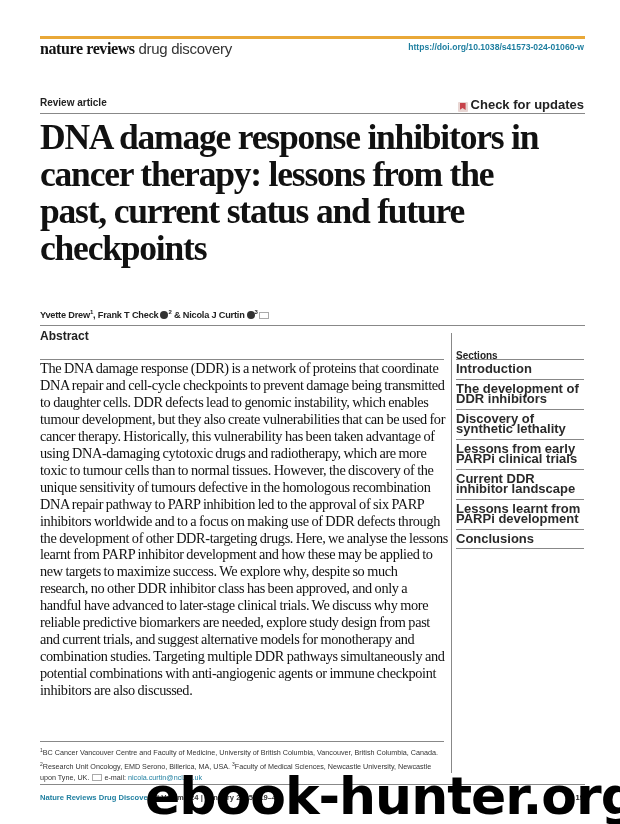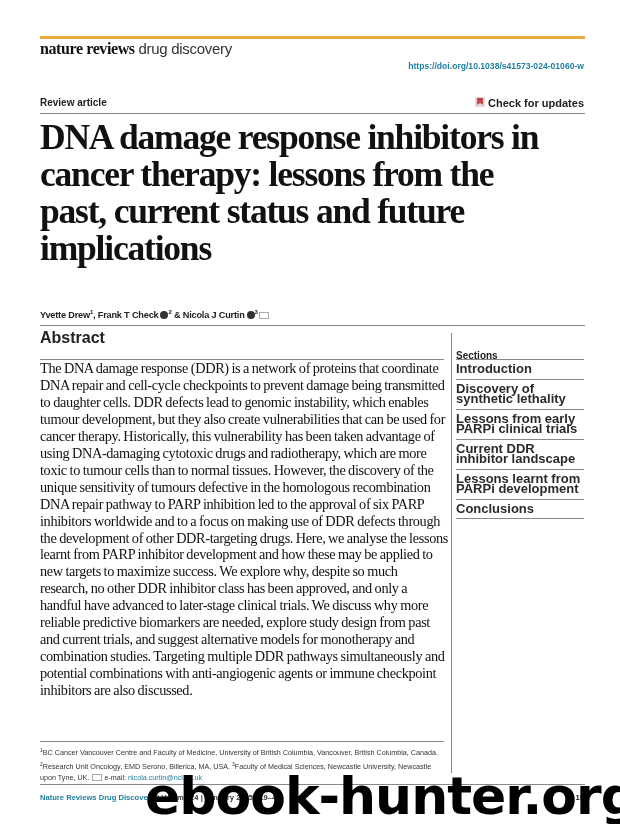--- a/index.html
+++ b/index.html
@@ -3,37 +3,37 @@
 <meta charset="utf-8">
 <style>
   * { box-sizing: border-box; margin: 0; padding: 0; }
   html, body { width: 620px; height: 824px; background: #ffffff; overflow: hidden; }
   body { position: relative; font-family: "Liberation Sans", sans-serif; color: #111; }
 
   .topbar { position: absolute; left: 40px; top: 36px; width: 545px; height: 3px; background: #e9a838; }
   .journal { position: absolute; left: 40px; top: 40px; font-size: 15px; letter-spacing: -0.3px; color: #111; }
   .journal .bold { font-family: "Liberation Serif", serif; font-weight: bold; font-size: 16px; letter-spacing: -0.4px; }
   .journal .light { font-weight: normal; color: #333; }
-  .doi { position: absolute; right: 36px; top: 61px; font-size: 8.6px; color: #1f7fa0; font-weight: bold; }
+  .doi { position: absolute; right: 36px; top: 42px; font-size: 8.6px; color: #1f7fa0; font-weight: bold; }
 
   .article-type { position: absolute; left: 40px; top: 97px; font-size: 10px; font-weight: bold; color: #222; }
-  .check-updates { position: absolute; right: 36px; top: 97px; font-size: 11px; font-weight: bold; color: #222; display: flex; align-items: flex-start; gap: 3px; }
+  .check-updates { position: absolute; right: 36px; top: 97px; font-size: 13px; font-weight: bold; color: #222; display: flex; align-items: flex-end; gap: 3px; }
   .check-icon { width: 10px; height: 10px; background: #e8d6d3; border-radius: 1px; position: relative; }
   .check-icon::after { content: ""; position: absolute; left: 2px; top: 1px; width: 6px; height: 7px; background: #c7424a; clip-path: polygon(0 0,100% 0,100% 100%,50% 70%,0 100%); }
   .rule-top { position: absolute; left: 40px; top: 113px; width: 545px; height: 1px; background: #888; }
 
   .title { position: absolute; left: 40px; top: 119px; width: 520px; font-family: "Liberation Serif", serif; font-size: 35.5px; line-height: 37px; letter-spacing: -1.2px; color: #111; }
 
   .authors { position: absolute; left: 40px; top: 309px; font-size: 9.2px; font-weight: bold; color: #222; letter-spacing: -0.2px; }
   .authors sup { font-size: 6px; }
   .orcid { display: inline-block; width: 8px; height: 8px; border-radius: 50%; background: #333; vertical-align: -1px; margin-left: 2px; }
   .mail { display: inline-block; width: 10px; height: 7px; border: 1px solid #aaa; vertical-align: -1px; margin-left: 1px; position: relative; }
   .rule-authors { position: absolute; left: 40px; top: 325px; width: 545px; height: 1px; background: #888; }
 
-  .abstract-h { position: absolute; left: 40px; top: 329px; font-size: 16px; font-weight: bold; color: #222; }
+  .abstract-h { position: absolute; left: 40px; top: 329px; font-size: 12px; font-weight: bold; color: #222; }
   .rule-abstract { position: absolute; left: 40px; top: 359px; width: 404px; height: 1px; background: #888; }
   .abstract-body { position: absolute; left: 40px; top: 360px; width: 408px; font-family: "Liberation Serif", serif; font-size: 14.3px; line-height: 16.95px; color: #111; letter-spacing: -0.35px; word-spacing: -0.5px; }
 
   .vdivider { position: absolute; left: 451px; top: 333px; width: 1px; height: 440px; background: #888; }
 
   .sections-h { position: absolute; left: 456px; top: 350px; font-size: 10px; font-weight: bold; color: #222; text-align: center; }
   .sections { position: absolute; left: 456px; top: 359px; width: 128px; list-style: none; }
   .sections li { border-top: 1px solid #888; padding: 4px 0 4px 0; font-size: 13px; line-height: 10.5px; font-weight: bold; color: #2a2a2a; }
   .sections li:last-child { border-bottom: 1px solid #888; }
 
@@ -58,36 +58,37 @@
 </div>
 <a class="doi">https://doi.org/10.1038/s41573-024-01060-w</a>
 
 <div class="article-type">Review article</div>
 <div class="check-updates">
   <span class="check-icon"></span>
   <span>Check for updates</span>
 </div>
 <div class="rule-top"></div>
 
-<h1 class="title">DNA damage response inhibitors in cancer therapy: lessons from the past, current status and future implications</h1>
+<h1 class="title">DNA damage response inhibitors in cancer therapy: lessons from the past, current status and future checkpoints</h1>
 
 <div class="authors">
   <span>Yvette Drew</span><sup>1</sup><span>, </span><span>Frank T Check</span><span class="orcid"></span><sup>2</sup><span> &amp; </span><span>Nicola J Curtin</span><span class="orcid"></span><sup>3</sup><span class="mail"></span>
 </div>
 <div class="rule-authors"></div>
 
 <div class="abstract-h">Abstract</div>
 <div class="rule-abstract"></div>
 <p class="abstract-body">The DNA damage response (DDR) is a network of proteins that coordinate DNA repair and cell-cycle checkpoints to prevent damage being transmitted to daughter cells. DDR defects lead to genomic instability, which enables tumour development, but they also create vulnerabilities that can be used for cancer therapy. Historically, this vulnerability has been taken advantage of using DNA-damaging cytotoxic drugs and radiotherapy, which are more toxic to tumour cells than to normal tissues. However, the discovery of the unique sensitivity of tumours defective in the homologous recombination DNA repair pathway to PARP inhibition led to the approval of six PARP inhibitors worldwide and to a focus on making use of DDR defects through the development of other DDR-targeting drugs. Here, we analyse the lessons learnt from PARP inhibitor development and how these may be applied to new targets to maximize success. We explore why, despite so much research, no other DDR inhibitor class has been approved, and only a handful have advanced to later-stage clinical trials. We discuss why more reliable predictive biomarkers are needed, explore study design from past and current trials, and suggest alternative models for monotherapy and combination studies. Targeting multiple DDR pathways simultaneously and potential combinations with anti-angiogenic agents or immune checkpoint inhibitors are also discussed.</p>
 
 <div class="vdivider"></div>
 
 <div class="sections-h">Sections</div>
 <ul class="sections">
   <li>Introduction</li>
+  <li>The development of DDR inhibitors</li>
   <li>Discovery of synthetic lethality</li>
   <li>Lessons from early PARPi clinical trials</li>
   <li>Current DDR inhibitor landscape</li>
   <li>Lessons learnt from PARPi development</li>
   <li>Conclusions</li>
 </ul>
 
 <div class="rule-foot"></div>
 <div class="footnotes">
   <sup>1</sup><span>BC Cancer Vancouver Centre and Faculty of Medicine, University of British Columbia, Vancouver, British Columbia, Canada. </span><sup>2</sup><span>Research Unit Oncology, EMD Serono, Billerica, MA, USA. </span><sup>3</sup><span>Faculty of Medical Sciences, Newcastle University, Newcastle upon Tyne, UK. </span><span class="mail"></span> <span>e-mail: </span><a class="link">nicola.curtin@ncl.ac.uk</a>

